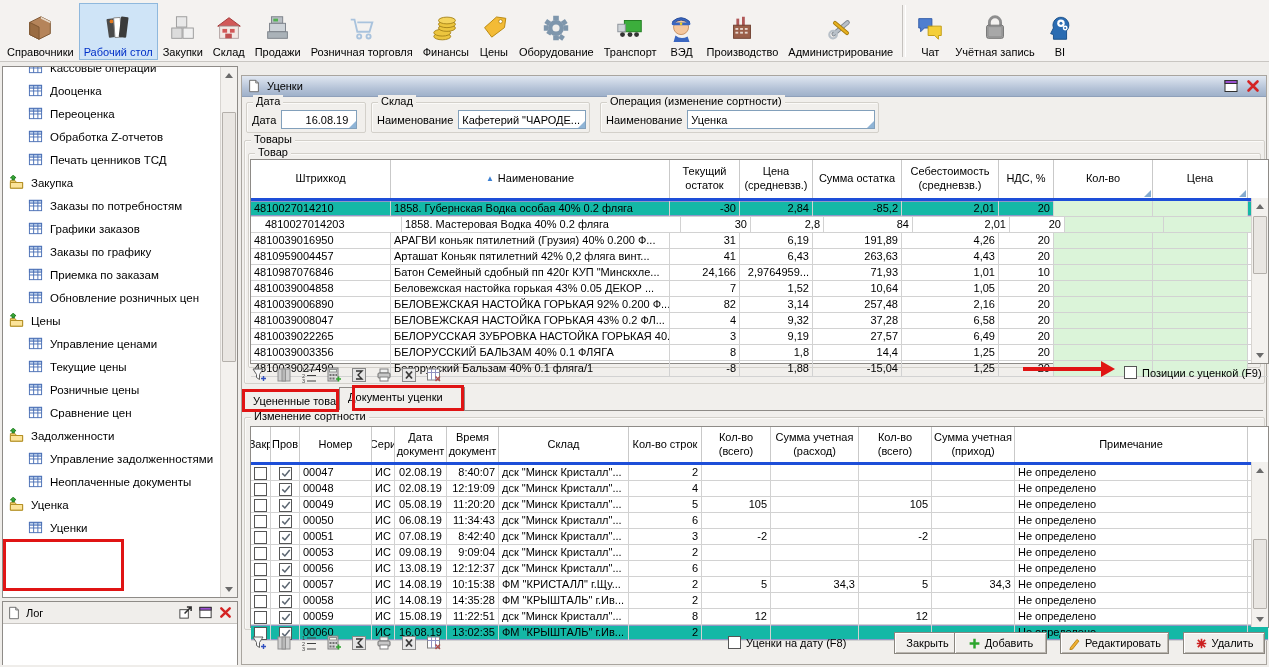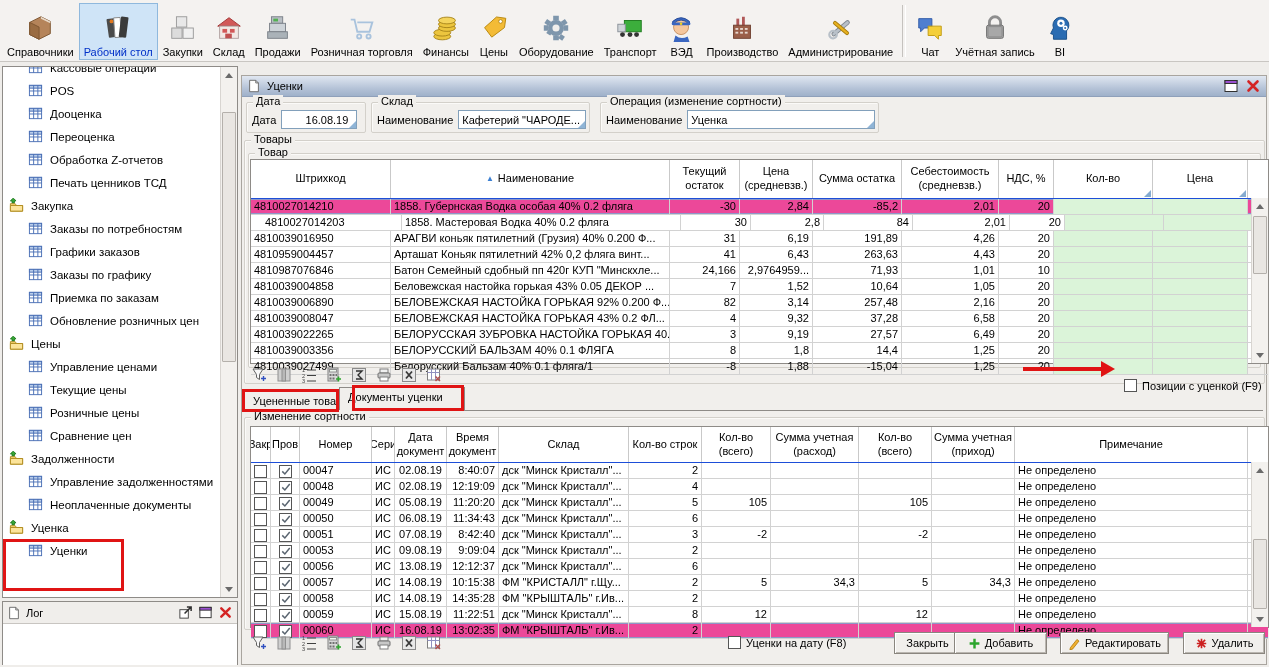--- a/index.html
+++ b/index.html
@@ -33,26 +33,26 @@
   #main-titlebar{position:absolute;left:0;top:0;right:0;height:20px;background:linear-gradient(#e0e7f1,#b3c1d6 65%,#9fb1ca);display:flex;align-items:center;padding:0 5px;gap:6px;border-bottom:1px solid #8fa0ba;}
   #main-title{flex:1;}
   .gbox{position:absolute;border:1px solid #d3d0ca;border-radius:2px;box-shadow:inset 1px 1px 0 #fbfaf8;box-sizing:border-box;}
   .glabel{position:absolute;top:-8px;left:6px;background:#f1efec;padding:0 3px;white-space:nowrap;}
   .frow{position:absolute;top:7px;display:flex;align-items:center;gap:5px;white-space:nowrap;}
   .inputwrap{position:relative;display:inline-block;background:#fff;border:1px solid #82a0bb;height:17px;box-sizing:content-box;}
   .inputwrap input{border:none;outline:none;background:transparent;height:17px;font-size:11px;font-family:"Liberation Sans",sans-serif;padding:0 3px;width:100%;box-sizing:border-box;}
   .inputwrap.grip:after{content:'';position:absolute;right:0;bottom:0;width:0;height:0;border-left:7px solid transparent;border-bottom:7px solid #8fb4d6;}
   
   .tbl{position:absolute;background:#fff;border:1px solid #8e8b87;box-sizing:content-box;}
-  .thead{display:flex;border-bottom:1px solid #1d4ed8;background:#fff;}
+  .thead{display:flex;border-bottom:3px solid #1d4ed8;background:#fff;}
   .th{border-right:1px solid #c9c9c9;display:flex;align-items:center;justify-content:center;text-align:center;font-size:11px;padding:1px 2px;box-sizing:border-box;position:relative;overflow:hidden;line-height:1.25;flex:none;}
   .th.editable:after{content:'';position:absolute;right:1px;bottom:1px;width:0;height:0;border-left:7px solid transparent;border-bottom:7px solid #85abd0;}
   .sort-arrow{color:#3b7fd2;font-size:8px;margin-right:4px;}
   .tr{display:flex;height:15px;border-bottom:1px solid #d2d2d2;}
-  .tr.sel{background:#ec4899;box-shadow:inset 0 1px 0 #8e96c8, inset 0 -1px 0 #8e96c8;}
+  .tr.sel{background:#14b8a6;box-shadow:inset 0 1px 0 #8e96c8, inset 0 -1px 0 #8e96c8;}
   .td{border-right:1px solid #d2d2d2;font-size:11px;line-height:14px;padding:0 3px;box-sizing:border-box;overflow:hidden;white-space:nowrap;flex:none;display:block;}
   .td.green{background:#dbf4d9;}
   .td.c-center{text-align:center;padding:0;}
   .td.c-right{text-align:right;}
   .cbx{display:inline-block;width:11px;height:11px;background:#fff;border:1px solid #555;box-sizing:content-box;position:relative;vertical-align:middle;margin-top:0px;}
   .cbx .ic{position:absolute;left:0;top:-1px;width:12px;height:12px;}
   .cbx2{width:13px;height:13px;background:#fff;border:1px solid #555;display:inline-block;box-sizing:border-box;flex:none;}
   
   .mini-toolbar{position:absolute;display:flex;gap:7px;align-items:center;}
   .mini-btn{width:18px;height:18px;display:flex;align-items:center;justify-content:center;}
@@ -272,30 +272,20 @@
         <span>Кассовые операции</span>
       </div>
       <div class="tree-item">
         <span class="ic" style="width:15px;height:15px">
           <svg viewBox="0 0 16 16">
             <rect x="1.5" y="2.5" width="13" height="11" fill="#fff" stroke="#4a6fb5"></rect>
             <rect x="1.5" y="2.5" width="13" height="3" fill="#b9cdea" stroke="#4a6fb5"></rect>
             <path d="M1.5 8.5 h13 M6 2.5 v11 M10.5 2.5 v11" stroke="#4a6fb5"></path>
           </svg>
         </span>
-        <span>POS</span>
-      </div>
-      <div class="tree-item">
-        <span class="ic" style="width:15px;height:15px">
-          <svg viewBox="0 0 16 16">
-            <rect x="1.5" y="2.5" width="13" height="11" fill="#fff" stroke="#4a6fb5"></rect>
-            <rect x="1.5" y="2.5" width="13" height="3" fill="#b9cdea" stroke="#4a6fb5"></rect>
-            <path d="M1.5 8.5 h13 M6 2.5 v11 M10.5 2.5 v11" stroke="#4a6fb5"></path>
-          </svg>
-        </span>
         <span>Дооценка</span>
       </div>
       <div class="tree-item">
         <span class="ic" style="width:15px;height:15px">
           <svg viewBox="0 0 16 16">
             <rect x="1.5" y="2.5" width="13" height="11" fill="#fff" stroke="#4a6fb5"></rect>
             <rect x="1.5" y="2.5" width="13" height="3" fill="#b9cdea" stroke="#4a6fb5"></rect>
             <path d="M1.5 8.5 h13 M6 2.5 v11 M10.5 2.5 v11" stroke="#4a6fb5"></path>
           </svg>
         </span>
@@ -821,21 +811,21 @@
         <span class="ic" style="width:16px;height:16px">
           <svg viewBox="0 0 16 16">
             <rect x="1.5" y="2" width="12" height="11" fill="#fff" stroke="#808080"></rect>
             <path d="M1.5 5.5 h12 M5.5 2 v11 M9.5 2 v11" stroke="#9090c0"></path>
             <path d="M9.5 9.5 l4.5 4.5 M14 9.5 l-4.5 4.5" stroke="#b05050" stroke-width="1.5"></path>
           </svg>
         </span>
       </div>
     </div>
 
-  <div class="chk-row" style="left:882px;top:303px;">
+  <div class="chk-row" style="left:882px;top:290px;">
     <span class="cbx2"></span>
     <span>Позиции с уценкой (F9)</span>
   </div>
 
   <div id="tabs-host">
       <div class="tab" style="left: 2px; top: 315px; width: 95px; height: 19px;">Уцененные товары</div>
       <div class="tab" style="left: 97px; top: 311px; width: 126px; height: 23px;">Документы уценки</div>
     </div>
   <div id="tabline" style="top:334px;"></div>
 

